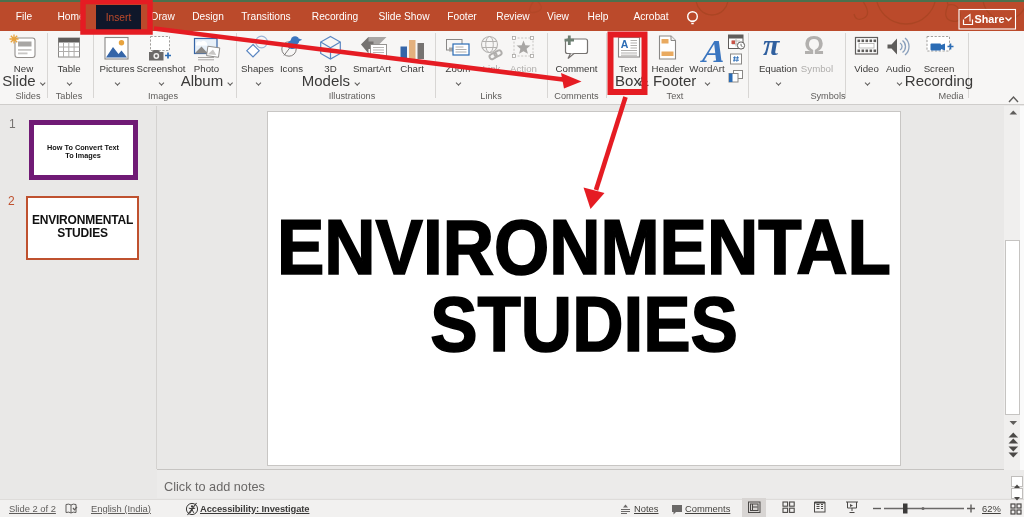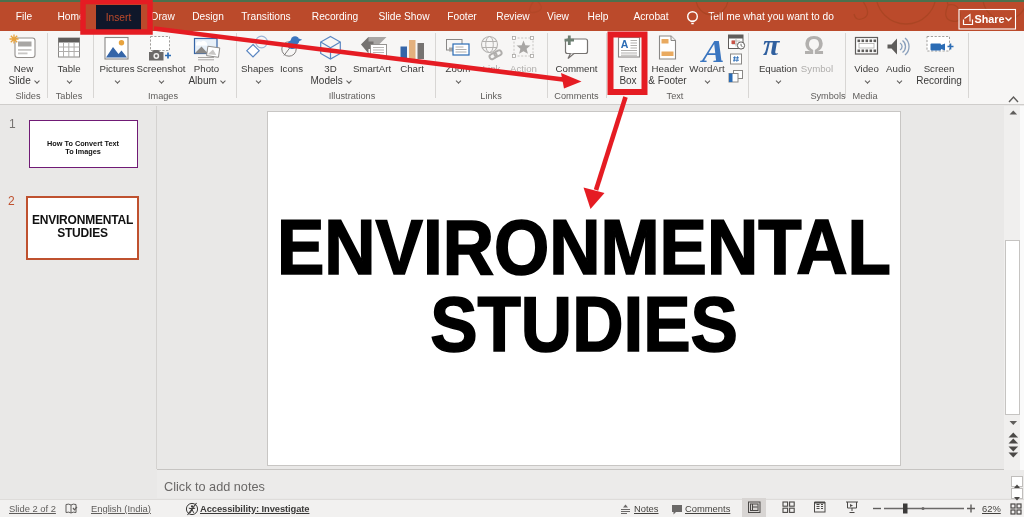--- a/index.html
+++ b/index.html
@@ -8,31 +8,31 @@
 .abs { position:absolute; }
 
 #greenstrip { left:0; top:0; width:1024px; height:2px; background:#4a714d; }
 #menubar { left:0; top:2px; width:1024px; height:29px; background:#bb4a2b; }
 .tab { position:absolute; top:0; height:29px; line-height:29px; color:#fff; font-size:10.2px; text-align:center; transform:translateX(-50%); white-space:nowrap; }
 #inserttab { position:absolute; left:96px; top:5px; width:45px; height:26px; background:#0f172a; text-align:center; line-height:26px; color:#bd4a2b; font-size:10.2px; }
 
 #ribbon { left:0; top:31px; width:1024px; height:74px; background:#f7f6f5; border-bottom:1px solid #cfcdcb; }
 .sep { position:absolute; top:33px; height:65px; width:1px; background:#d8d6d4; }
 .blabel { position:absolute; top:62.5px; font-size:9.7px; color:#3b3a39; text-align:center; transform:translateX(-50%); white-space:nowrap; line-height:12px; }
-.blabel2 { position:absolute; top:75px; font-size:10px; color:#3b3a39; text-align:center; transform:translateX(-50%); white-space:nowrap; line-height:12px; }
+.blabel2 { position:absolute; top:75px; font-size:15px; color:#3b3a39; text-align:center; transform:translateX(-50%); white-space:nowrap; line-height:12px; }
 .glabel { position:absolute; top:90.5px; font-size:9.2px; color:#5f5d5b; transform:translateX(-50%); white-space:nowrap; }
 .dis { color:#b0aeac !important; }
 .chev { display:inline-block; width:4px; height:4px; border-right:1.1px solid #5f5d5b; border-bottom:1.1px solid #5f5d5b; transform:rotate(45deg); vertical-align:1.5px; margin-left:1px; }
 
 #canvas { left:0; top:106px; width:1024px; height:363px; background:#e9e8e7; }
 #paneldiv { left:156px; top:106px; width:1px; height:363px; background:#d4d2d0; }
 #slide { left:267px; top:111px; width:634px; height:355px; background:#fff; border:1px solid #c8c6c4; }
 #slidetext { left:267px; top:208.5px; width:634px; text-align:center; font-weight:bold; color:#000; font-size:71px; line-height:71px; transform:scaleY(1.085); transform-origin:50% 0; -webkit-text-stroke:1.5px #000; }
 
-#thumb1 { left:28.5px; top:120px; width:109px; height:48px; background:#fff; border:1px solid #701a75; }
+#thumb1 { left:28.5px; top:120px; width:109px; height:60px; background:#fff; border:5px solid #701a75; }
 #thumb1 .t { margin-top:19px; text-align:center; font-weight:bold; font-size:7.3px; line-height:8px; color:#111; }
 #num1 { left:9px; top:117px; font-size:12px; color:#767371; }
 #num2 { left:8px; top:194px; font-size:12px; color:#bf512f; }
 #thumb2 { left:26px; top:195.5px; width:113px; height:64.5px; background:#fff; border:2.5px solid #bf512f; }
 #thumb2 .t { margin-top:16px; text-align:center; font-weight:bold; font-size:12px; line-height:13px; color:#111; letter-spacing:-0.2px; }
 
 #notes { left:157px; top:469px; width:867px; height:29px; background:#eceBea; border-top:1px solid #c6c4c2; }
 #notes .t { margin:10px 0 0 7px; color:#6a6867; font-size:12.7px; }
 #statusbar { left:0; top:499px; width:1024px; height:18px; background:#f2f1f0; border-top:1px solid #dedcda; }
 .st { position:absolute; font-size:9.4px; color:#5f5d5b; top:502.5px; white-space:nowrap;text-decoration:underline; }
@@ -51,21 +51,20 @@
   <div class="tab" style="left:163px">Draw</div>
   <div class="tab" style="left:208px">Design</div>
   <div class="tab" style="left:266px">Transitions</div>
   <div class="tab" style="left:335px">Recording</div>
   <div class="tab" style="left:404px">Slide Show</div>
   <div class="tab" style="left:462px">Footer</div>
   <div class="tab" style="left:513px">Review</div>
   <div class="tab" style="left:558px">View</div>
   <div class="tab" style="left:598px">Help</div>
   <div class="tab" style="left:651px">Acrobat</div>
-  <div class="tab" style="left:771px">Tell me what you want to do</div>
   <svg width="1024" height="29" style="position:absolute;left:0;top:0" viewBox="0 0 1024 29">
     <g stroke="#a1421f" stroke-width="1.3" fill="none" opacity="0.6">
       <circle cx="712" cy="-3" r="16"></circle>
       <path d="M530 6 q 4 -12 10 -4 q 4 6 -4 8 q -8 2 -6 -4" opacity="0.5"></path>
       <circle cx="906" cy="-8" r="30"></circle>
       <path d="M948 3 q -6 14 4 16 q 10 2 8 -8 q -2 -10 -12 -8 q -4 -16 8 -22"></path>
       <circle cx="1005" cy="-4" r="22"></circle>
       <path d="M862 -2 q 10 14 2 18 q -8 4 -10 -4"></path>
     </g>
     <g transform="translate(687,9)" stroke="#fff" stroke-width="1.4" fill="none">
@@ -237,21 +236,21 @@
 <div class="blabel2" style="left:939px">Recording</div>
 
 <div class="glabel" style="left:28px">Slides</div>
 <div class="glabel" style="left:69px">Tables</div>
 <div class="glabel" style="left:163px">Images</div>
 <div class="glabel" style="left:352px">Illustrations</div>
 <div class="glabel" style="left:491px">Links</div>
 <div class="glabel" style="left:576.5px">Comments</div>
 <div class="glabel" style="left:675px">Text</div>
 <div class="glabel" style="left:828px">Symbols</div>
-<div class="glabel" style="left:865px">Media</div>
+<div class="glabel" style="left:951px">Media</div>
 
 <svg width="1024" height="74" style="position:absolute;left:0;top:31px" viewBox="0 0 1024 74">
 
   <g>
     <rect x="15" y="7" width="20" height="19.5" rx="2.5" fill="#fff" stroke="#938f8c" stroke-width="1.1"></rect>
     <rect x="18" y="10.5" width="13.5" height="5" fill="#a8a6a4"></rect>
     <rect x="18" y="18" width="13.5" height="1.8" fill="#c8c6c4"></rect>
     <rect x="18" y="21.5" width="9.5" height="1.8" fill="#c8c6c4"></rect>
     <g stroke="#e8a33d" stroke-width="1.3">
       <path d="M14 3.5 v9 M9.5 8 h9 M10.8 4.8 l6.4 6.4 M17.2 4.8 l-6.4 6.4"></path>

